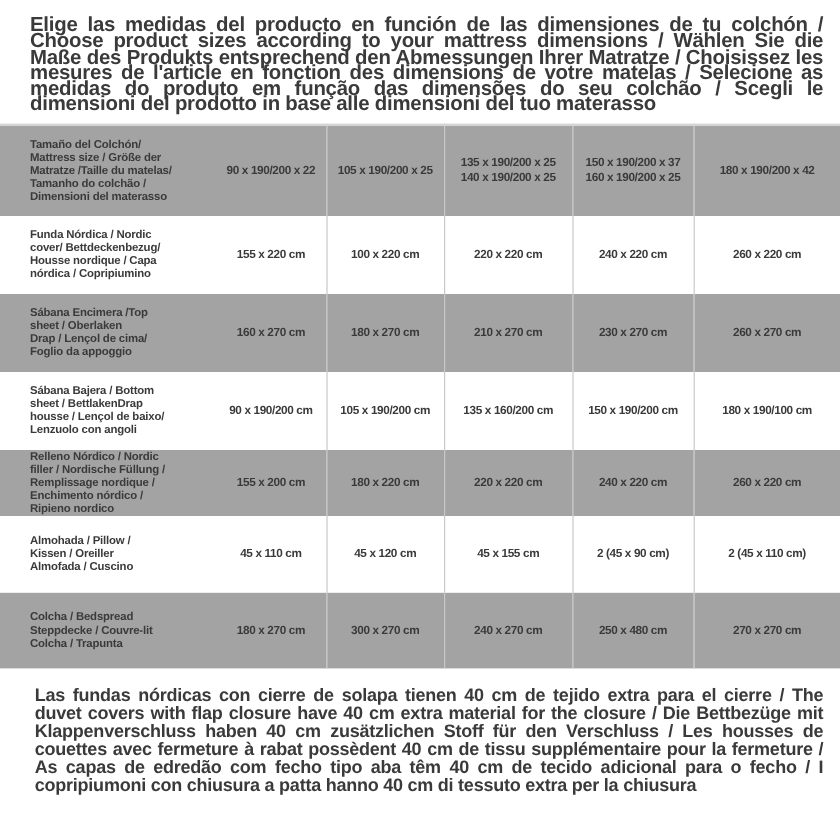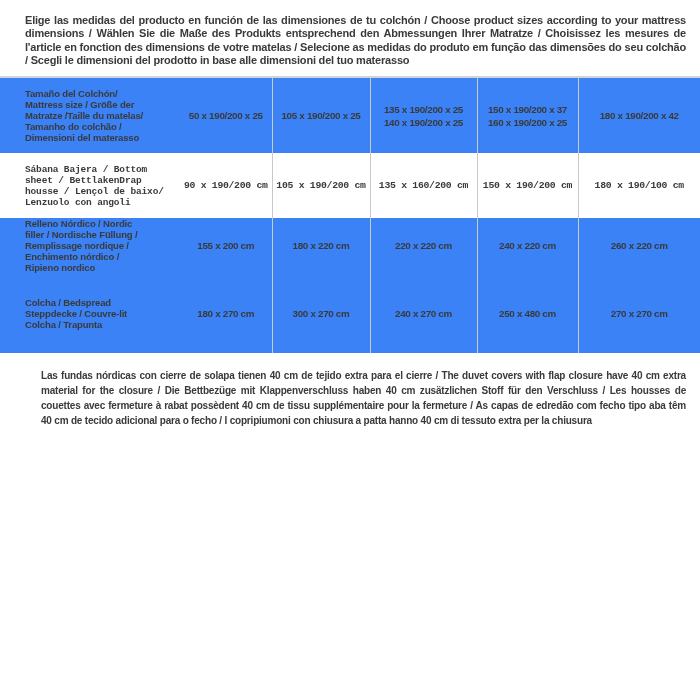--- a/index.html
+++ b/index.html
@@ -8,21 +8,21 @@
     background: #ffffff;
     font-family: "Liberation Sans", sans-serif;
     font-weight: bold;
     color: #3a3a3a;
     overflow: hidden;
   }
   .page { width: 700px; height: 700px; }
 
   .intro {
     margin: 14px 14px 9px 25px;
-    font-size: 11px;
+    font-size: 17px;
     line-height: 13.3px;
     letter-spacing: -0.2px;
     text-align: justify;
   }
 
   table.size-table {
     width: 700px;
     border-collapse: collapse;
     table-layout: fixed;
     border-top: 2px solid #d4d4d4;
@@ -40,34 +40,34 @@
     letter-spacing: -0.15px;
   }
   td.cell {
     text-align: center;
     font-size: 9.8px;
     line-height: 13px;
     letter-spacing: -0.3px;
     padding: 0 2px;
   }
   td.cell + td.cell { border-left: 1px solid #c9c9c9; }
-  tr.stripe { background: #3b82f6; }
+  tr.stripe { background: #a3a3a3; }
 
   tr.r0 { height: 76px; }
   tr.r1 { height: 65px; }
   tr.r2 { height: 65px; }
-  tr.r3 { height: 65px; font-family: Liberation Mono, monospace; }
+  tr.r3 { height: 65px; }
   tr.r4 { height: 51px; }
   tr.r5 { height: 64px; }
-  tr.r6 { height: 80px; border-radius: 18px; }
+  tr.r6 { height: 63px; border-radius: 18px; }
   tr.r7 { height: 56px; }
 
   .note {
-    margin: 15px 14px 0 41px;
-    font-size: 10px;
+    margin: 15px 14px 0 29px;
+    font-size: 15px;
     line-height: 15px;
     letter-spacing: -0.2px;
     text-align: justify;
   }
 </style>
 </head>
 <body>
 
 <div class="page">
 
@@ -82,27 +82,49 @@
         <col style="width:101px">
         <col style="width:122px">
     </colgroup>
     <tbody>
       <tr class="r0 stripe">
         <td class="label">Tamaño del Colchón/
 Mattress size / Größe der
 Matratze /Taille du matelas/
 Tamanho do colchão /
 Dimensioni del materasso</td>
-        <td class="cell">50 x 190/200 x 25</td>
+        <td class="cell">90 x 190/200 x 22</td>
         <td class="cell">105 x 190/200 x 25</td>
         <td class="cell">135 x 190/200 x 25
 140 x 190/200 x 25</td>
         <td class="cell">150 x 190/200 x 37
 160 x 190/200 x 25</td>
         <td class="cell">180 x 190/200 x 42</td>
+      </tr>
+      <tr class="r1">
+        <td class="label">Funda Nórdica /  Nordic
+cover/ Bettdeckenbezug/
+Housse nordique / Capa
+nórdica / Copripiumino</td>
+        <td class="cell">155 x 220 cm</td>
+        <td class="cell">100 x 220 cm</td>
+        <td class="cell">220 x 220 cm</td>
+        <td class="cell">240 x 220 cm</td>
+        <td class="cell">260 x 220 cm</td>
+      </tr>
+      <tr class="r2 stripe">
+        <td class="label">Sábana Encimera /Top
+sheet / Oberlaken
+Drap / Lençol de cima/
+Foglio da appoggio</td>
+        <td class="cell">160 x 270 cm</td>
+        <td class="cell">180 x 270 cm</td>
+        <td class="cell">210 x 270 cm</td>
+        <td class="cell">230 x 270 cm</td>
+        <td class="cell">260 x 270 cm</td>
       </tr>
       <tr class="r3">
         <td class="label">Sábana Bajera / Bottom
 sheet / BettlakenDrap
 housse / Lençol de baixo/
 Lenzuolo con angoli</td>
         <td class="cell">90 x 190/200 cm</td>
         <td class="cell">105 x 190/200 cm</td>
         <td class="cell">135 x 160/200 cm</td>
         <td class="cell">150 x 190/200 cm</td>
@@ -113,20 +135,30 @@
 filler / Nordische Füllung /
 Remplissage nordique /
 Enchimento nórdico /
 Ripieno nordico</td>
         <td class="cell">155 x 200 cm</td>
         <td class="cell">180 x 220 cm</td>
         <td class="cell">220 x 220 cm</td>
         <td class="cell">240 x 220 cm</td>
         <td class="cell">260 x 220 cm</td>
       </tr>
+      <tr class="r5">
+        <td class="label">Almohada  / Pillow /
+Kissen / Oreiller
+Almofada / Cuscino</td>
+        <td class="cell">45 x 110 cm</td>
+        <td class="cell">45 x 120 cm</td>
+        <td class="cell">45 x 155 cm</td>
+        <td class="cell">2 (45 x 90 cm)</td>
+        <td class="cell">2 (45 x 110 cm)</td>
+      </tr>
       <tr class="r6 stripe">
         <td class="label">Colcha / Bedspread
 Steppdecke / Couvre-lit
 Colcha / Trapunta</td>
         <td class="cell">180 x 270 cm</td>
         <td class="cell">300 x 270 cm</td>
         <td class="cell">240 x 270 cm</td>
         <td class="cell">250 x 480 cm</td>
         <td class="cell">270 x 270 cm</td>
       </tr>

